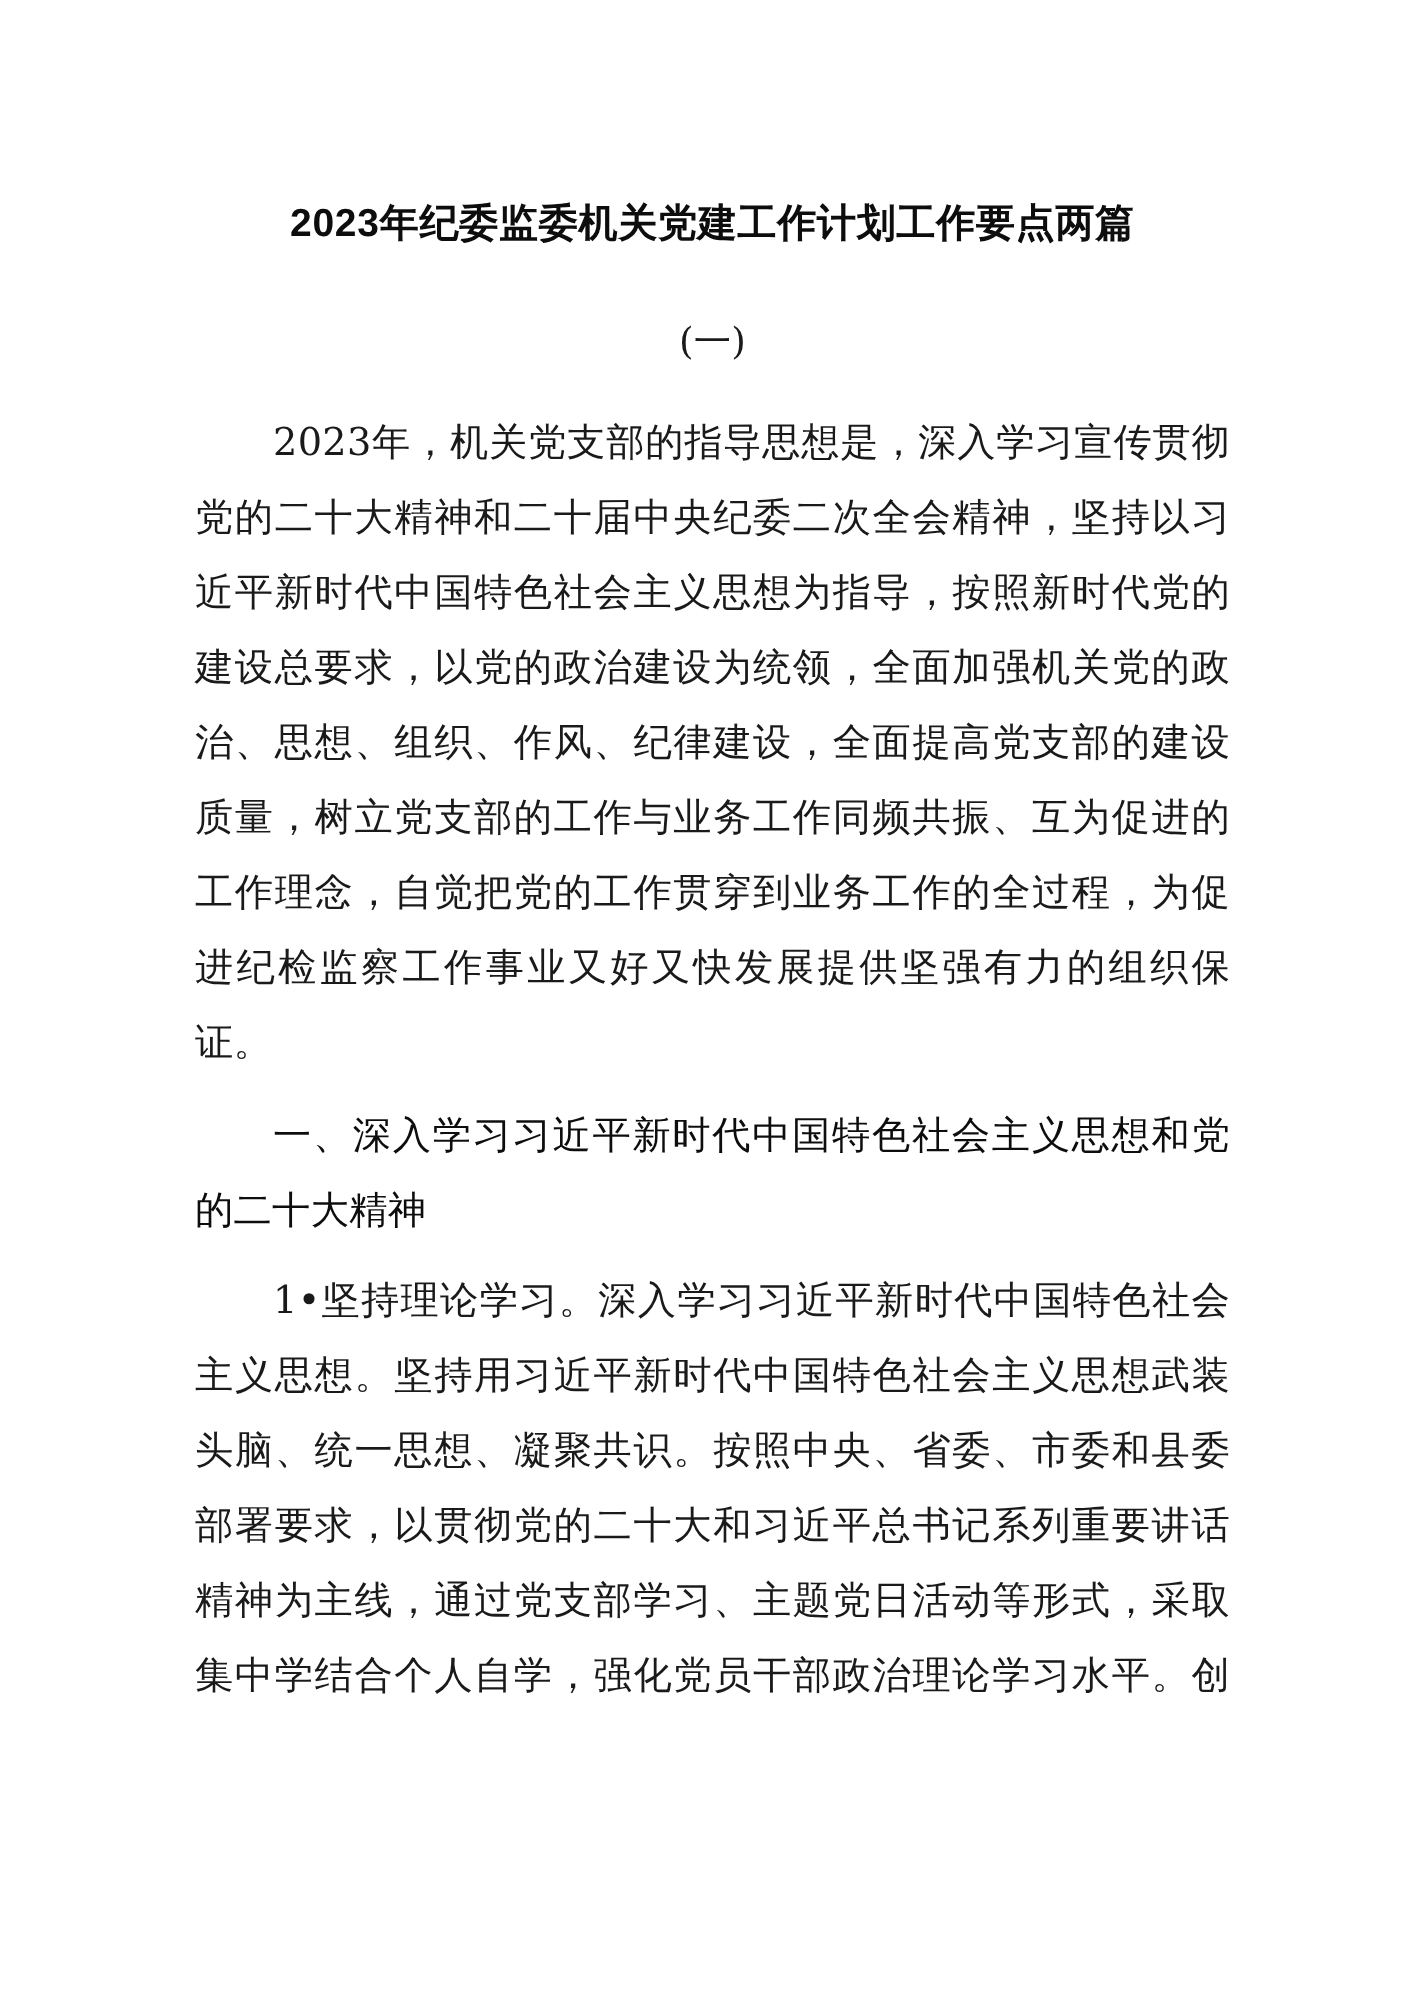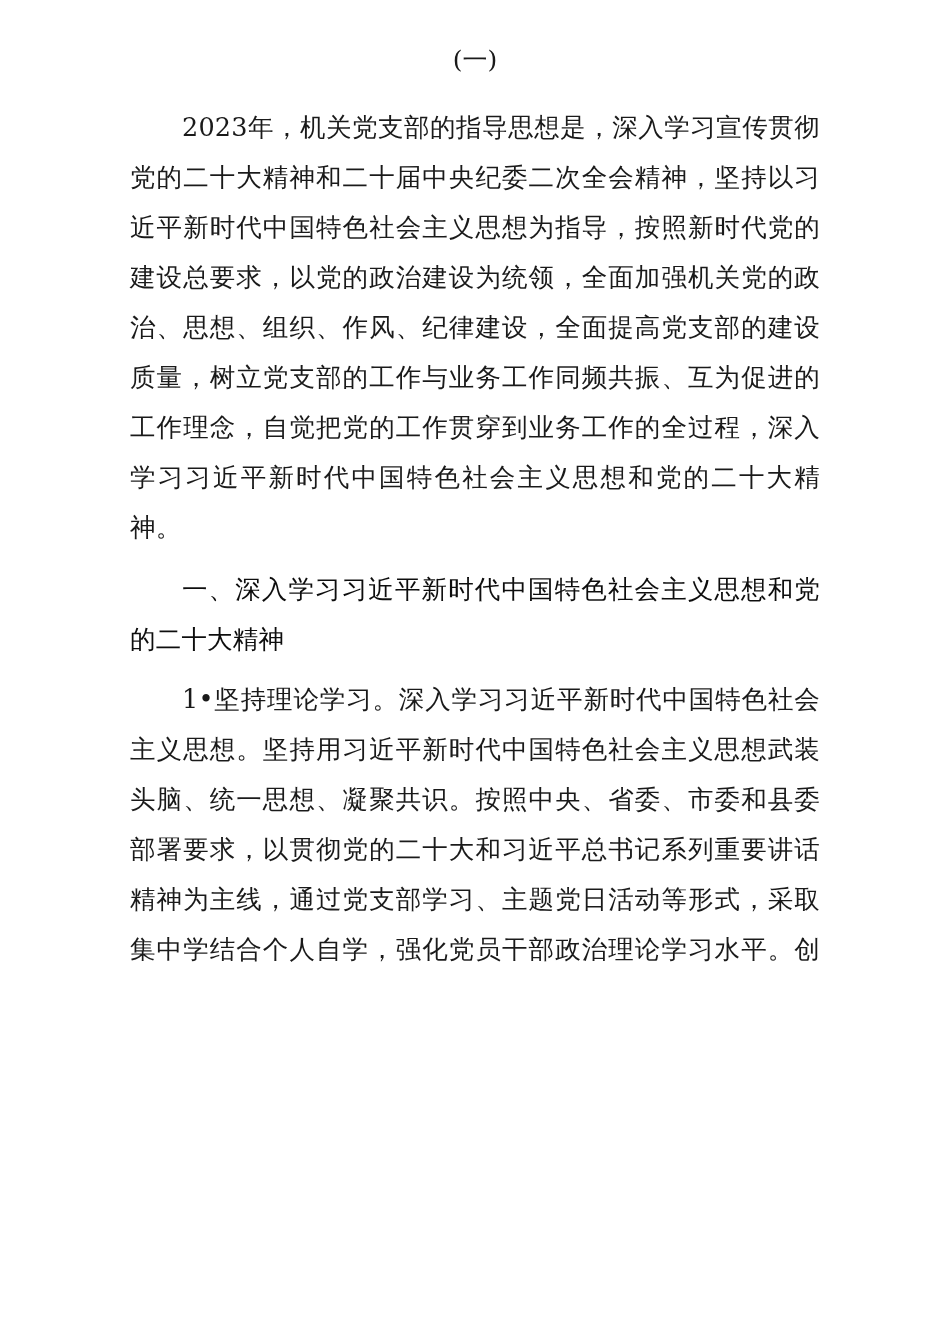--- a/index.html
+++ b/index.html
@@ -89,26 +89,27 @@
   .clip-bottom {
     max-height: 300px;
     overflow: hidden;
   }
 </style>
 </head>
 <body>
 
 <div class="page">
 
+  <h1 class="doc-title">2023年纪委监委机关党建工作计划工作要点两篇</h1>
 
   <div class="doc-subtitle">(一)</div>
 
   <div class="body-block">
 
-    <p class="para">2023年，机关党支部的指导思想是，深入学习宣传贯彻党的二十大精神和二十届中央纪委二次全会精神，坚持以习近平新时代中国特色社会主义思想为指导，按照新时代党的建设总要求，以党的政治建设为统领，全面加强机关党的政治、思想、组织、作风、纪律建设，全面提高党支部的建设质量，树立党支部的工作与业务工作同频共振、互为促进的工作理念，自觉把党的工作贯穿到业务工作的全过程，深入学习习近平新时代中国特色社会主义思想和党的二十大精神。</p>
+    <p class="para">2023年，机关党支部的指导思想是，深入学习宣传贯彻党的二十大精神和二十届中央纪委二次全会精神，坚持以习近平新时代中国特色社会主义思想为指导，按照新时代党的建设总要求，以党的政治建设为统领，全面加强机关党的政治、思想、组织、作风、纪律建设，全面提高党支部的建设质量，树立党支部的工作与业务工作同频共振、互为促进的工作理念，自觉把党的工作贯穿到业务工作的全过程，为促进纪检监察工作事业又好又快发展提供坚强有力的组织保证。</p>
 
     <h2 class="section-heading">一、深入学习习近平新时代中国特色社会主义思想和党的二十大精神</h2>
 
     <div class="clip-bottom">
       <p class="para para-second">1•坚持理论学习。深入学习习近平新时代中国特色社会主义思想。坚持用习近平新时代中国特色社会主义思想武装头脑、统一思想、凝聚共识。按照中央、省委、市委和县委部署要求，以贯彻党的二十大和习近平总书记系列重要讲话精神为主线，通过党支部学习、主题党日活动等形式，采取集中学结合个人自学，强化党员干部政治理论学习水平。创新学习形式，通过开展讲座、召开交流会、重温入党誓词、学习英模事迹、开展帮贫解困、党的知识考试、有益身心健</p>
     </div>
 
   </div>
 
 </div>

